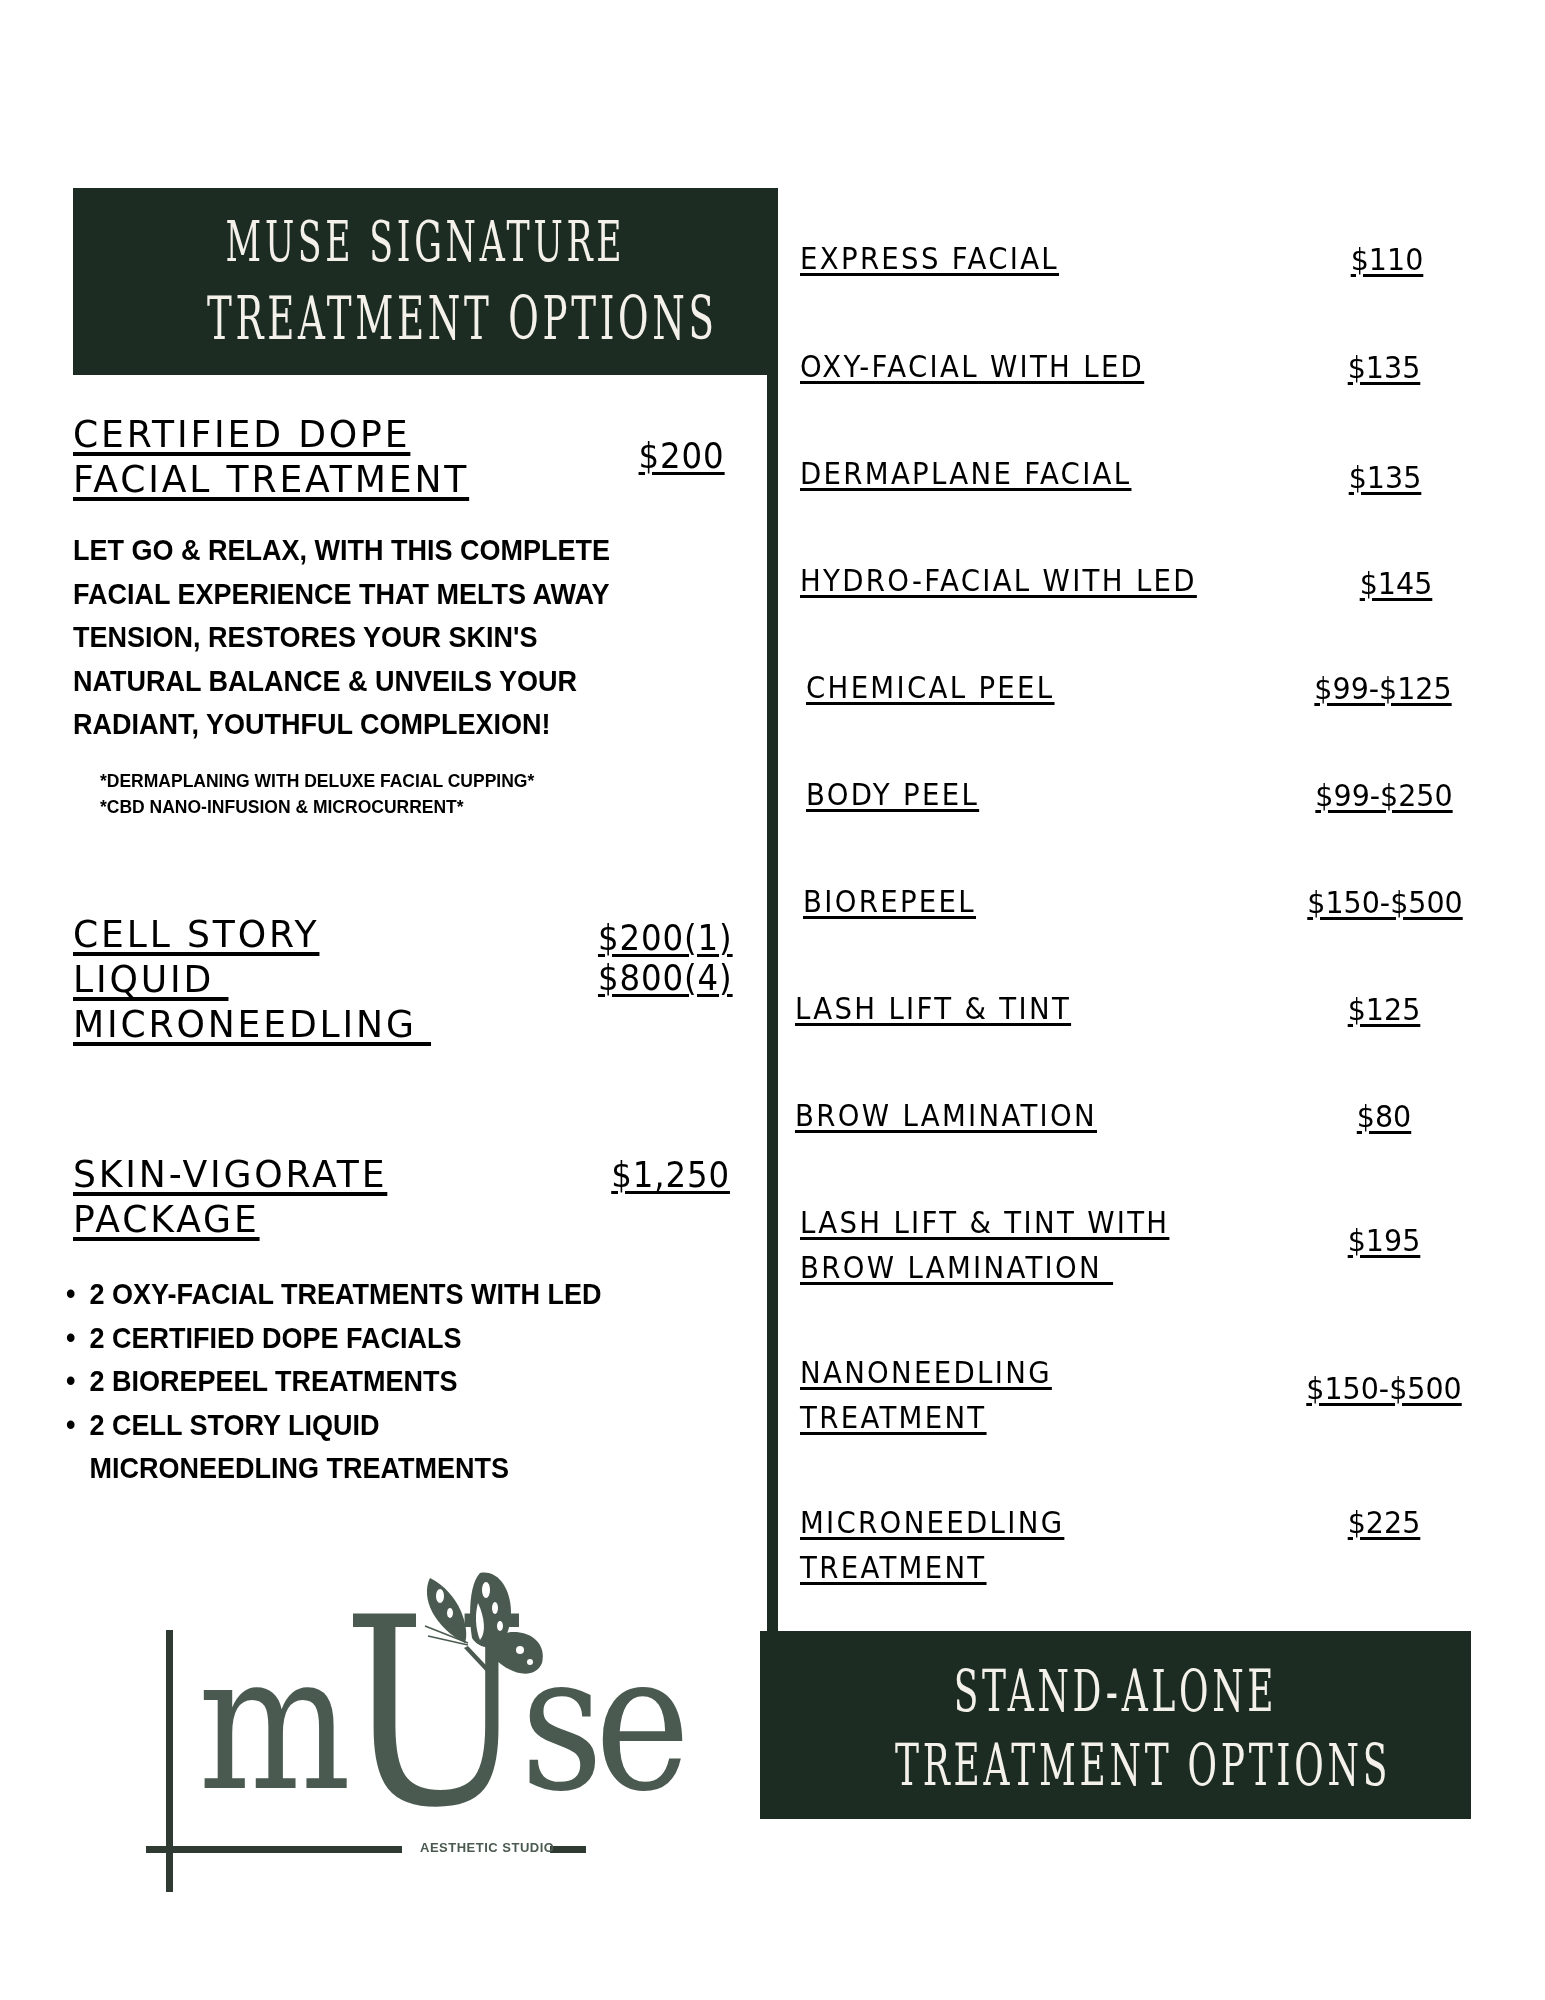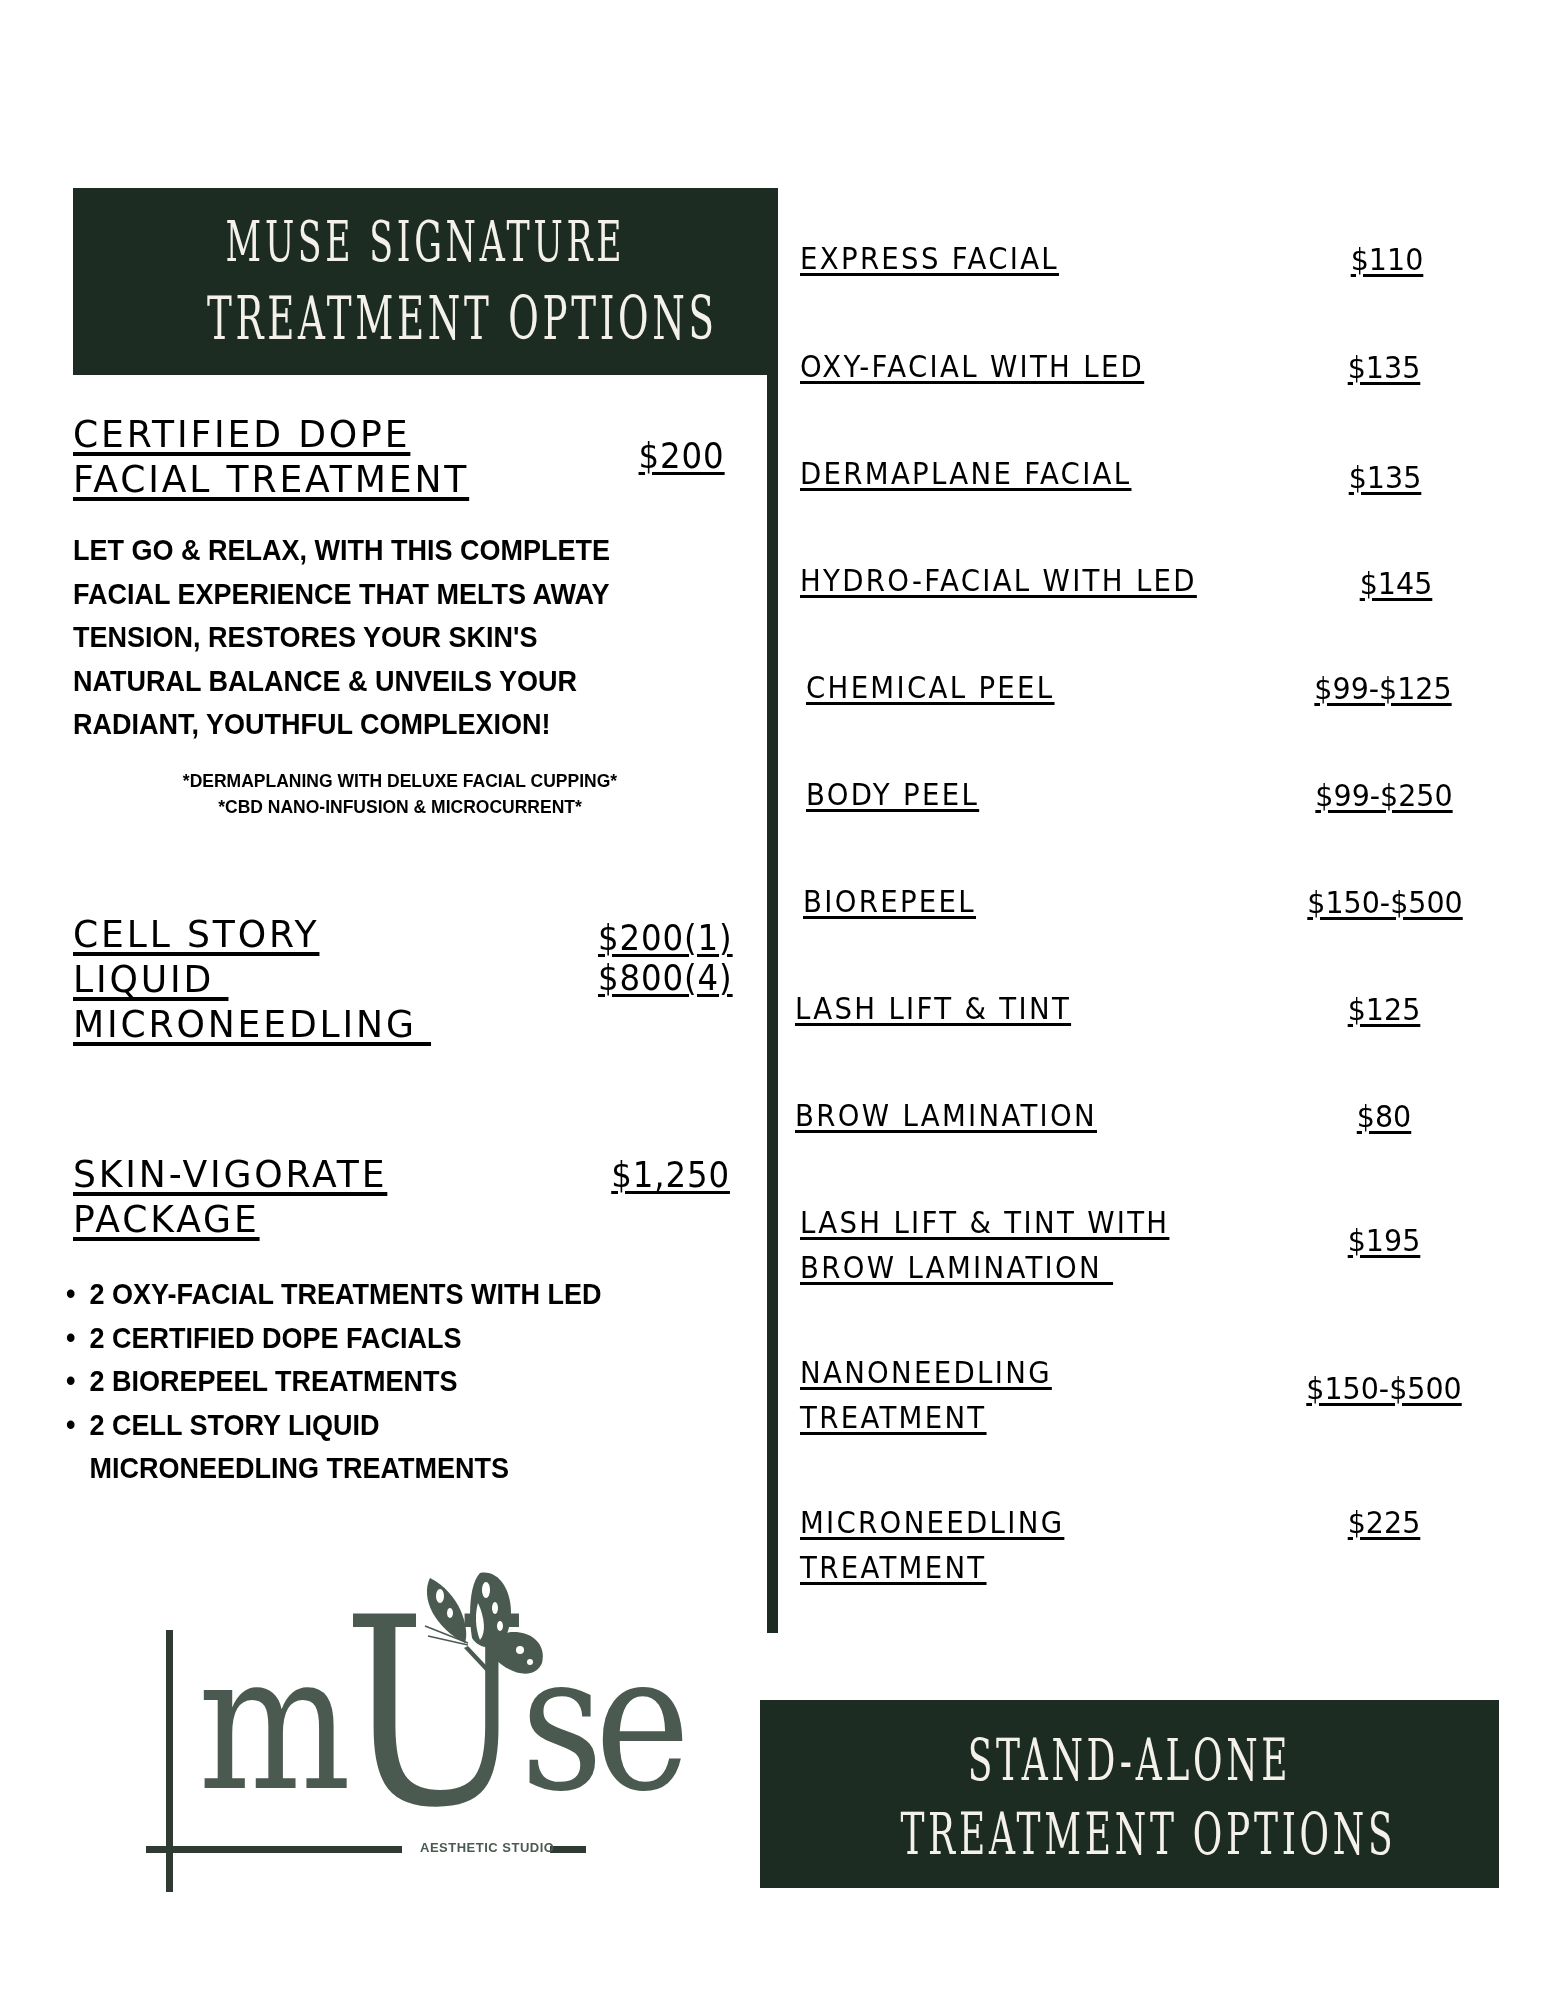--- a/index.html
+++ b/index.html
@@ -4,28 +4,28 @@
 <style>
   html,body{margin:0;padding:0;background:#ffffff;}
   body{width:1545px;height:2000px;position:relative;overflow:hidden;font-family:"DejaVu Sans",sans-serif;color:#000;}
   .abs{position:absolute;}
   .banner{position:absolute;background:#1c2c22;color:#f4f1ea;text-align:center;font-family:"DejaVu Serif",serif;}
   .banner .line{display:block;transform:scaleX(0.62);transform-origin:center;letter-spacing:6px;white-space:nowrap;}
   #top-banner{left:73px;top:188px;width:705px;height:187px;}
   #top-banner .l1{position:absolute;left:0;right:0;top:22px;font-size:56px;line-height:64px;}
   #top-banner .l2{position:absolute;left:0;right:0;top:98px;font-size:60px;line-height:64px;}
   #vbar{left:767px;top:188px;width:11px;height:1445px;background:#1c2c22;}
-  #bottom-banner{left:760px;top:1700px;width:711px;height:188px;padding-left:28px;}
+  #bottom-banner{left:760px;top:1631px;width:711px;height:188px;}
   #bottom-banner .l1{position:absolute;left:0;right:0;top:28px;font-size:58px;line-height:64px;}
   #bottom-banner .l2{position:absolute;left:0;right:0;top:102px;font-size:58px;line-height:64px;}
 
   .sig-title{position:absolute;left:73px;font-family:"DejaVu Sans",sans-serif;font-size:38px;line-height:44px;letter-spacing:3px;text-decoration:underline;text-decoration-thickness:4px;text-underline-offset:5px;white-space:pre;transform:scaleX(0.95);transform-origin:left;}
   .sig-price{position:absolute;font-family:"DejaVu Sans",sans-serif;font-size:36px;line-height:40px;text-decoration:underline;text-decoration-thickness:3px;text-underline-offset:4px;letter-spacing:1px;transform:scaleX(0.9);transform-origin:right;text-align:right;white-space:pre;}
   .desc{position:absolute;left:73px;top:528px;width:680px;font-family:"Liberation Sans",sans-serif;font-weight:bold;font-size:30px;line-height:43.5px;transform:scaleX(0.9);transform-origin:left;white-space:nowrap;}
-  .notes{position:absolute;left:100px;top:768px;width:600px;text-align:center;font-family:"Liberation Sans",sans-serif;font-weight:bold;font-size:17.5px;line-height:26px;}
+  .notes{position:absolute;left:100px;top:768px;width:600px;font-family:"Liberation Sans",sans-serif;font-weight:bold;font-size:17.5px;line-height:26px;}
   .bullets{position:absolute;left:66px;top:1272px;font-family:"Liberation Sans",sans-serif;font-weight:bold;font-size:30px;line-height:43.5px;transform:scaleX(0.9);transform-origin:left;white-space:nowrap;}
   .bullets .b{display:block;}
   .bullets .dot{display:inline-block;width:26px;}
   .bullets .cont{display:block;padding-left:26px;}
 
   .r-label{position:absolute;left:800px;font-family:"DejaVu Sans",sans-serif;font-size:30px;line-height:45px;letter-spacing:2.5px;text-decoration:underline;text-decoration-thickness:3px;text-underline-offset:4px;white-space:pre;transform:scaleX(0.92);transform-origin:left;}
   .r-price{position:absolute;font-family:"DejaVu Sans",sans-serif;font-size:31px;line-height:40px;text-decoration:underline;text-decoration-thickness:3px;text-underline-offset:4px;white-space:pre;transform:translateX(-50%) scaleX(0.92);}
 
   #logo{position:absolute;left:140px;top:1560px;width:460px;height:330px;}
   .logo-vline{position:absolute;left:26px;top:70px;width:7px;height:262px;background:#2f3a33;}

